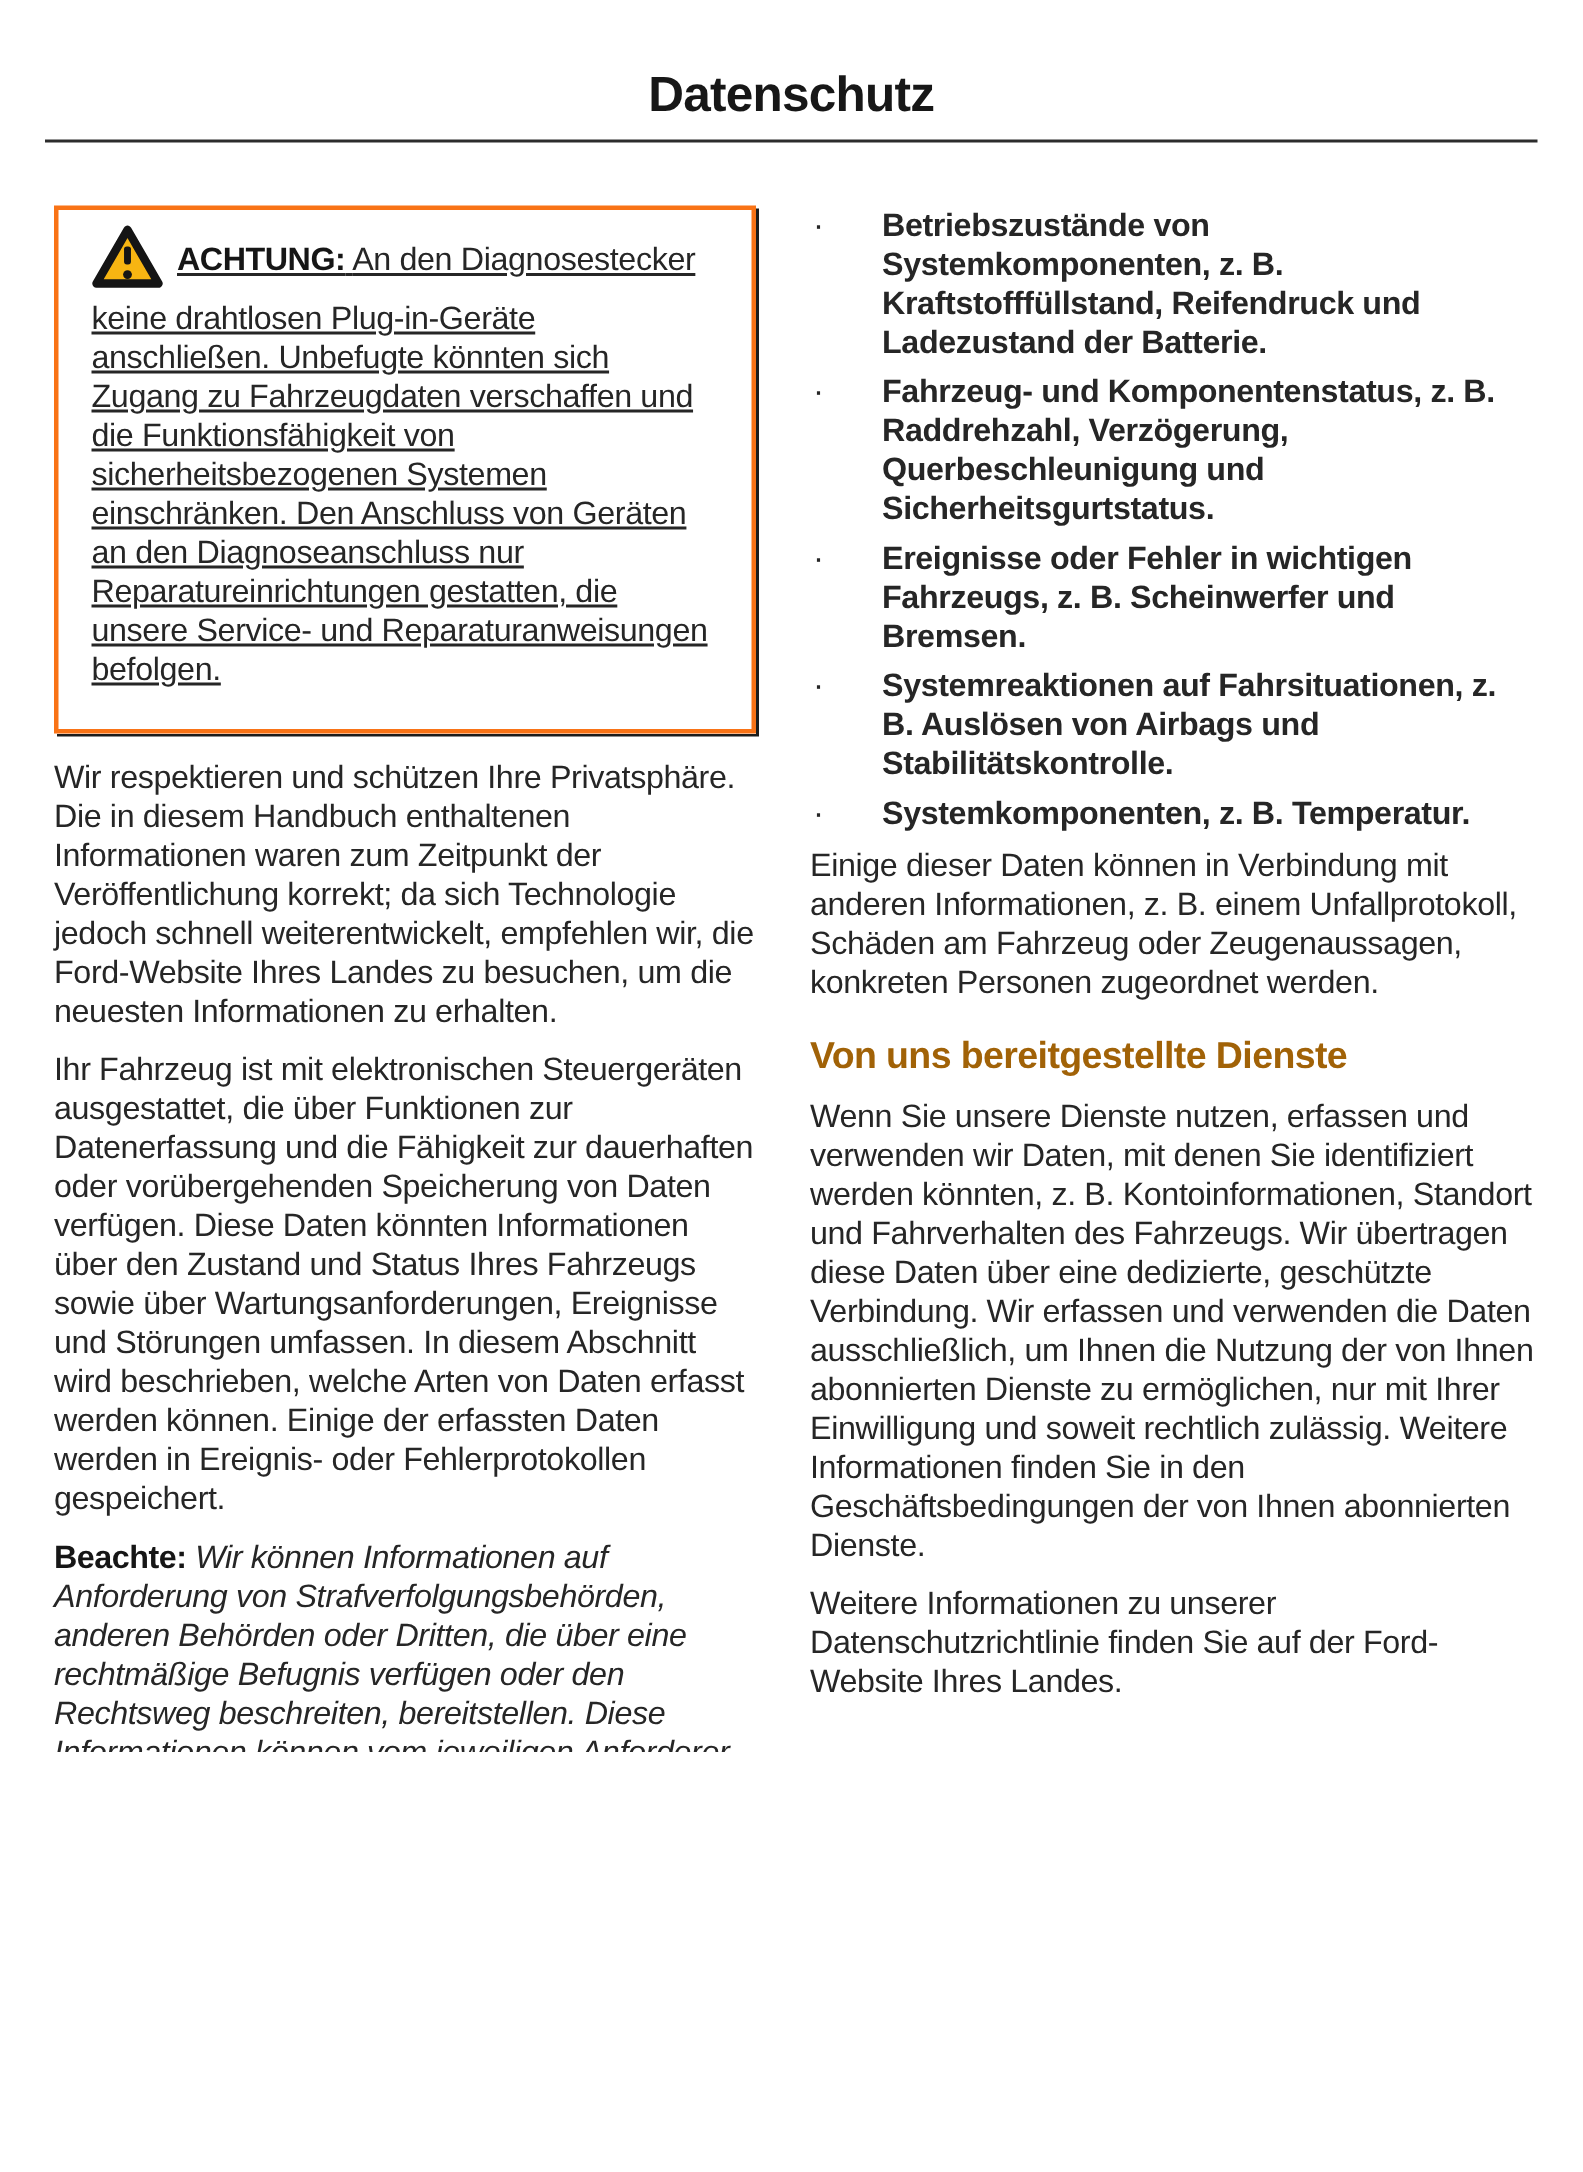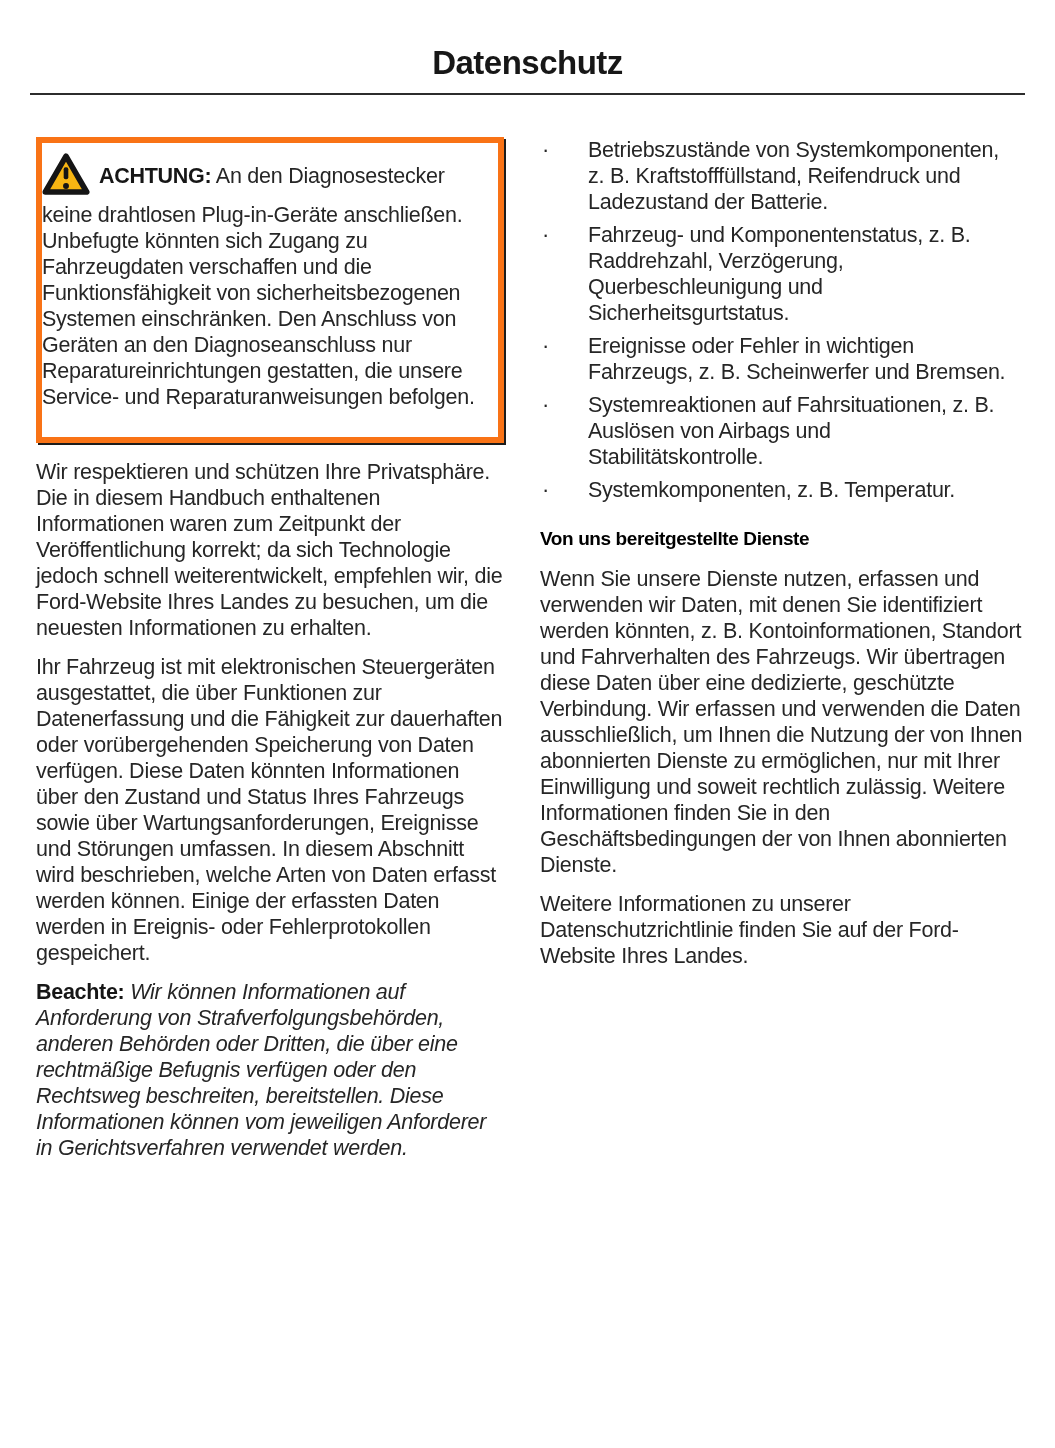--- a/index.html
+++ b/index.html
@@ -30,47 +30,48 @@
     display:flex;
     padding:42px 28px 0 36px;
     gap:36px;
     box-sizing:border-box;
   }
   .col{font-size:21.5px;line-height:26px;letter-spacing:-0.25px;}
   .col-left{width:468px;flex:0 0 468px;}
   .col-right{width:487px;flex:0 0 487px;}
   .col p{margin:0 0 13px 0;}
   .warning-box{
-    border:6px solid #f97316;
+    border:3px solid #f97316;
     box-shadow:2px 2px 0 0 #1c1c1c;
-    padding:10px 22px 14px 0;
+    padding:10px 22px 14px 22px;
     margin-bottom:16px;
+    text-decoration:underline;
   }
   .warning-text{margin:0;}
   .warn-icon{display:inline-block;vertical-align:-13px;margin-right:9px;}
   .warn-label,.note-label{font-weight:bold;color:#161616;letter-spacing:-0.3px;}
   .note{font-style:italic;}
   .note .note-label{font-style:normal;}
   .bullets{margin:0 0 9px 0;}
   .bullet{display:flex;margin:0 0 7px 0;}
   .bullet-dot{
     flex:0 0 46px;
     font-size:22px;
     line-height:26px;
     padding-left:2px;
     color:#262626;
   }
-  .bullet-text{flex:1 1 auto;padding-right:18px;}
+  .bullet-text{flex:1 1 auto;padding-right:18px;font-weight:bold;}
   .section-heading{
     margin:21px 0 12px 0;
-    font-size:19px;
+    font-size:25px;
     line-height:30px;
     font-weight:bold;
     letter-spacing:-0.4px;
-    color:#000000;
+    color:#a16207;
   }
   .page-number{
     position:absolute;
     left:0;right:0;
     top:1368px;
     text-align:center;
     font-size:27px;
     color:#2a2a2a;
   }
 </style>
@@ -122,20 +123,21 @@
         <div class="bullet">
           <span class="bullet-dot">·</span>
           <span class="bullet-text">Systemreaktionen auf Fahrsituationen, z. B. Auslösen von Airbags und Stabilitätskontrolle.</span>
         </div>
         <div class="bullet">
           <span class="bullet-dot">·</span>
           <span class="bullet-text">Systemkomponenten, z. B. Temperatur.</span>
         </div>
       </div>
 
+      <p>Einige dieser Daten können in Verbindung mit anderen Informationen, z. B. einem Unfallprotokoll, Schäden am Fahrzeug oder Zeugenaussagen, konkreten Personen zugeordnet werden.</p>
 
       <h2 class="section-heading">Von uns bereitgestellte Dienste</h2>
 
       <p>Wenn Sie unsere Dienste nutzen, erfassen und verwenden wir Daten, mit denen Sie identifiziert werden könnten, z. B. Kontoinformationen, Standort und Fahrverhalten des Fahrzeugs. Wir übertragen diese Daten über eine dedizierte, geschützte Verbindung. Wir erfassen und verwenden die Daten ausschließlich, um Ihnen die Nutzung der von Ihnen abonnierten Dienste zu ermöglichen, nur mit Ihrer Einwilligung und soweit rechtlich zulässig. Weitere Informationen finden Sie in den Geschäftsbedingungen der von Ihnen abonnierten Dienste.</p>
 
       <p>Weitere Informationen zu unserer Datenschutzrichtlinie finden Sie auf der Ford-Website Ihres Landes.</p>
 
     </div>
   </div>
 

